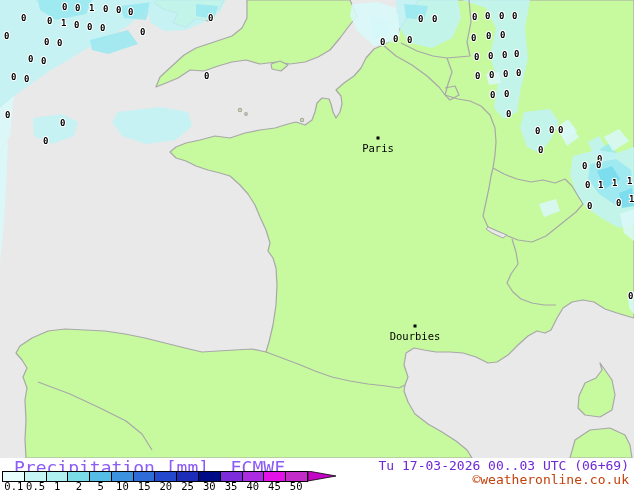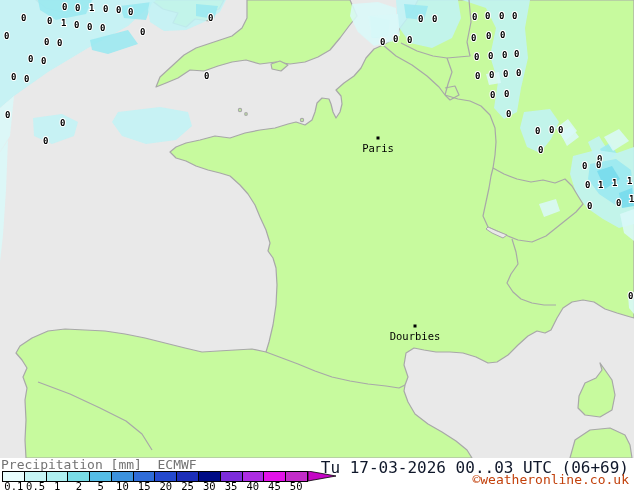--- a/index.html
+++ b/index.html
@@ -17,36 +17,36 @@
   .p4{fill:var(--p4);}
   .grid-value{
     font-family:"DejaVu Sans Mono",monospace;font-size:9px;font-weight:bold;
     fill:#000;stroke:#fff;stroke-width:2px;paint-order:stroke;
   }
   .city-label{font-family:"DejaVu Sans Mono",monospace;font-size:10.5px;fill:#000;text-anchor:middle;}
   #legend-panel{
     position:absolute;left:0;top:458px;width:634px;height:32px;background:#fff;
   }
   #legend-title{
-    position:absolute;left:1px;top:-1px;font-size:13px;color:#737373;white-space:pre;letter-spacing:0;
+    position:absolute;left:14px;top:-1px;font-size:18px;color:#8b5cf6;white-space:pre;letter-spacing:0;
   }
   #colorbar{
     position:absolute;left:2px;top:13px;width:304px;height:9px;
     border:1px solid #000;display:flex;box-sizing:content-box;
   }
   .colorbar-seg{flex:1 1 auto;height:100%;border-left:1px solid #000;}
   .colorbar-seg:first-child{border-left:none;}
   #colorbar-arrow{position:absolute;left:308px;top:13px;}
   #colorbar-ticks{position:absolute;left:0;top:22px;width:340px;height:10px;text-decoration:underline;}
   .colorbar-tick{
     position:absolute;top:0;transform:translateX(-50%);
     font-size:10.5px;color:#000;white-space:nowrap;
   }
   #forecast-timestamp{
-    position:absolute;right:5px;top:0px;font-size:16px;color:#0f172a;white-space:pre;
+    position:absolute;right:5px;top:0px;font-size:13px;color:#6d28d9;white-space:pre;
   }
   #copyright-text{
     position:absolute;right:5px;top:14px;font-size:13px;white-space:pre;
   }
 </style>
 </head>
 <body>
 
 <div id="app" style="--sea: #e9e9e9; --land: #c7fa9e; --border: #a8a8a8; --p1: #daf8f8; --p2: #c2f3f5; --p3: #9ae8f0; --p4: #76dbec; --p5: #59c4e6;">
 

